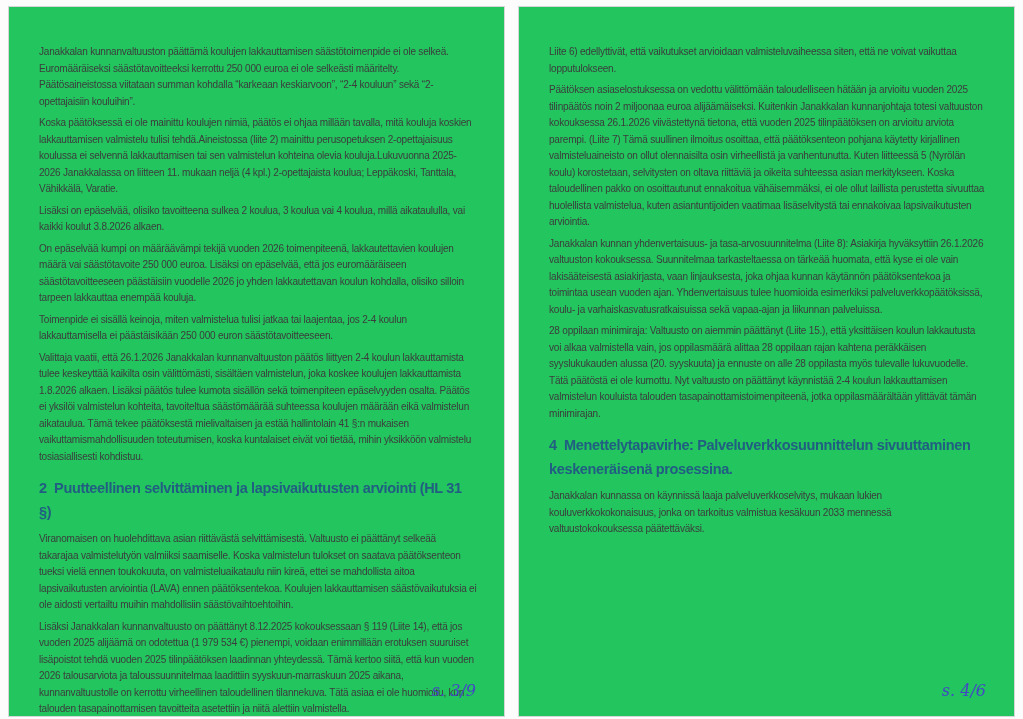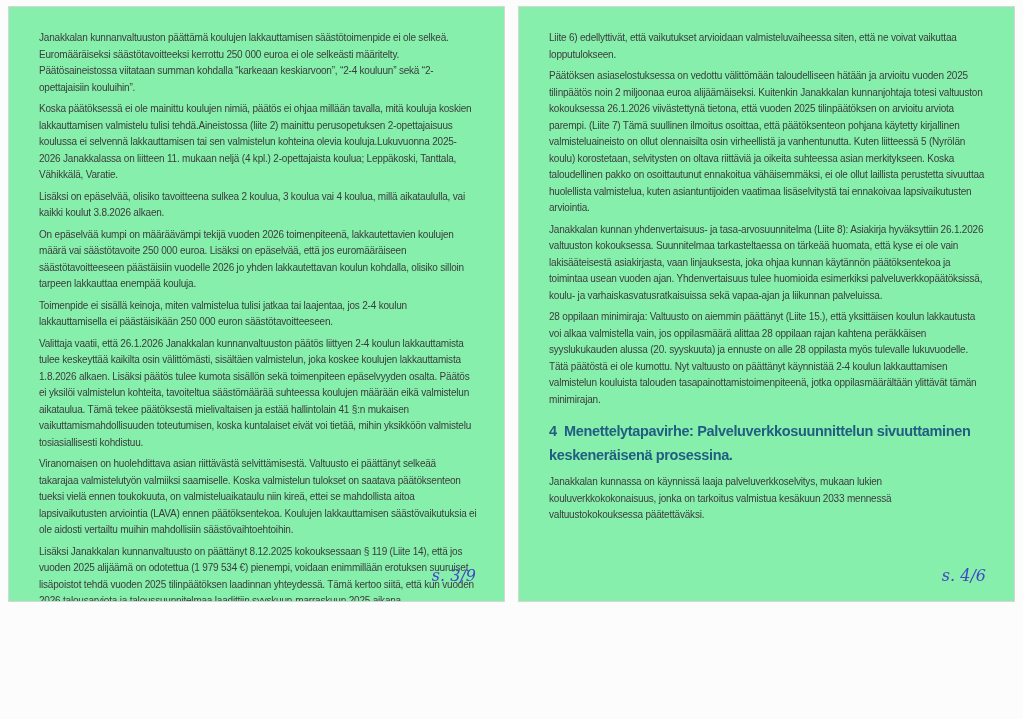--- a/index.html
+++ b/index.html
@@ -15,25 +15,25 @@
     box-sizing: border-box;
     width: 1023px;
     height: 719px;
     display: flex;
     gap: 13px;
     padding: 6px 8px;
   }
   .page {
     position: relative;
     flex: 0 0 497px;
-    height: 596px;
+    height: 711px;
     box-sizing: border-box;
-    background: #86efac;
+    background: #22c55e;
     border: 1px solid #d6d6d6;
-    padding: 23px 27px 46px 30px;
+    padding: 37px 27px 46px 30px;
     overflow: hidden;
   }
   .page p {
     margin: 0 0 5px 0;
     font-size: 10px;
     line-height: 16.5px;
     letter-spacing: -0.2px;
     color: #3c3c3c;
   }
   .page .heading {
@@ -59,20 +59,21 @@
 
 <div class="viewer">
 
   <div class="page">
     <p>Janakkalan kunnanvaltuuston päättämä koulujen lakkauttamisen säästötoimenpide ei ole selkeä. Euromääräiseksi säästötavoitteeksi kerrottu 250 000 euroa ei ole selkeästi määritelty. Päätösaineistossa viitataan summan kohdalla “karkeaan keskiarvoon”, “2-4 kouluun” sekä “2-opettajaisiin kouluihin”.</p>
     <p>Koska päätöksessä ei ole mainittu koulujen nimiä, päätös ei ohjaa millään tavalla, mitä kouluja koskien lakkauttamisen valmistelu tulisi tehdä.Aineistossa (liite 2) mainittu perusopetuksen 2-opettajaisuus koulussa ei selvennä lakkauttamisen tai sen valmistelun kohteina olevia kouluja.Lukuvuonna 2025-2026 Janakkalassa on liitteen 11. mukaan neljä (4 kpl.) 2-opettajaista koulua; Leppäkoski, Tanttala, Vähikkälä, Varatie.</p>
     <p>Lisäksi on epäselvää, olisiko tavoitteena sulkea 2 koulua, 3 koulua vai 4 koulua, millä aikataululla, vai kaikki koulut 3.8.2026 alkaen.</p>
     <p>On epäselvää kumpi on määräävämpi tekijä vuoden 2026 toimenpiteenä, lakkautettavien koulujen määrä vai säästötavoite 250 000 euroa. Lisäksi on epäselvää, että jos euromääräiseen säästötavoitteeseen päästäisiin vuodelle 2026 jo yhden lakkautettavan koulun kohdalla, olisiko silloin tarpeen lakkauttaa enempää kouluja.</p>
     <p>Toimenpide ei sisällä keinoja, miten valmistelua tulisi jatkaa tai laajentaa, jos 2-4 koulun lakkauttamisella ei päästäisikään 250 000 euron säästötavoitteeseen.</p>
     <p>Valittaja vaatii, että 26.1.2026 Janakkalan kunnanvaltuuston päätös liittyen 2-4 koulun lakkauttamista tulee keskeyttää kaikilta osin välittömästi, sisältäen valmistelun, joka koskee koulujen lakkauttamista 1.8.2026 alkaen. Lisäksi päätös tulee kumota sisällön sekä toimenpiteen epäselvyyden osalta. Päätös ei yksilöi valmistelun kohteita, tavoiteltua säästömäärää suhteessa koulujen määrään eikä valmistelun aikataulua. Tämä tekee päätöksestä mielivaltaisen ja estää hallintolain 41 §:n mukaisen vaikuttamismahdollisuuden toteutumisen, koska kuntalaiset eivät voi tietää, mihin yksikköön valmistelu tosiasiallisesti kohdistuu.</p>
+    <div class="heading">2&nbsp; Puutteellinen selvittäminen ja lapsivaikutusten arviointi (HL 31 §)</div>
     <p>Viranomaisen on huolehdittava asian riittävästä selvittämisestä. Valtuusto ei päättänyt selkeää takarajaa valmistelutyön valmiiksi saamiselle. Koska valmistelun tulokset on saatava päätöksenteon tueksi vielä ennen toukokuuta, on valmisteluaikataulu niin kireä, ettei se mahdollista aitoa lapsivaikutusten arviointia (LAVA) ennen päätöksentekoa. Koulujen lakkauttamisen säästövaikutuksia ei ole aidosti vertailtu muihin mahdollisiin säästövaihtoehtoihin.</p>
     <p>Lisäksi Janakkalan kunnanvaltuusto on päättänyt 8.12.2025 kokouksessaan § 119 (Liite 14), että jos vuoden 2025 alijäämä on odotettua (1 979 534 €) pienempi, voidaan enimmillään erotuksen suuruiset lisäpoistot tehdä vuoden 2025 tilinpäätöksen laadinnan yhteydessä. Tämä kertoo siitä, että kun vuoden 2026 talousarviota ja taloussuunnitelmaa laadittiin syyskuun-marraskuun 2025 aikana, kunnanvaltuustolle on kerrottu virheellinen taloudellinen tilannekuva. Tätä asiaa ei ole huomioitu, kun talouden tasapainottamisen tavoitteita asetettiin ja niitä alettiin valmistella.</p>
     <p>Oikeuskäytäntö: KHO 2890/2018 (Nyrölän koulu, Liite 5.), Pohjois-Suomen HAO päätös nro 1616/2022 (15.11.2022, Olhavan koulu Liite 4) ja Hämeenlinnan HAO 2513/2025 (Peltosaaren koulu</p>
     <div class="page-number">s. 3/9</div>
   </div>
 
   <div class="page">
     <p>Liite 6) edellyttivät, että vaikutukset arvioidaan valmisteluvaiheessa siten, että ne voivat vaikuttaa lopputulokseen.</p>
     <p>Päätöksen asiaselostuksessa on vedottu välittömään taloudelliseen hätään ja arvioitu vuoden 2025 tilinpäätös noin 2 miljoonaa euroa alijäämäiseksi. Kuitenkin Janakkalan kunnanjohtaja totesi valtuuston kokouksessa 26.1.2026 viivästettynä tietona, että vuoden 2025 tilinpäätöksen on arvioitu arviota parempi. (Liite 7) Tämä suullinen ilmoitus osoittaa, että päätöksenteon pohjana käytetty kirjallinen valmisteluaineisto on ollut olennaisilta osin virheellistä ja vanhentunutta. Kuten liitteessä 5 (Nyrölän koulu) korostetaan, selvitysten on oltava riittäviä ja oikeita suhteessa asian merkitykseen. Koska taloudellinen pakko on osoittautunut ennakoitua vähäisemmäksi, ei ole ollut laillista perustetta sivuuttaa huolellista valmistelua, kuten asiantuntijoiden vaatimaa lisäselvitystä tai ennakoivaa lapsivaikutusten arviointia.</p>
     <p>Janakkalan kunnan yhdenvertaisuus- ja tasa-arvosuunnitelma (Liite 8): Asiakirja hyväksyttiin 26.1.2026 valtuuston kokouksessa. Suunnitelmaa tarkasteltaessa on tärkeää huomata, että kyse ei ole vain lakisääteisestä asiakirjasta, vaan linjauksesta, joka ohjaa kunnan käytännön päätöksentekoa ja toimintaa usean vuoden ajan. Yhdenvertaisuus tulee huomioida esimerkiksi palveluverkkopäätöksissä, koulu- ja varhaiskasvatusratkaisuissa sekä vapaa-ajan ja liikunnan palveluissa.</p>

